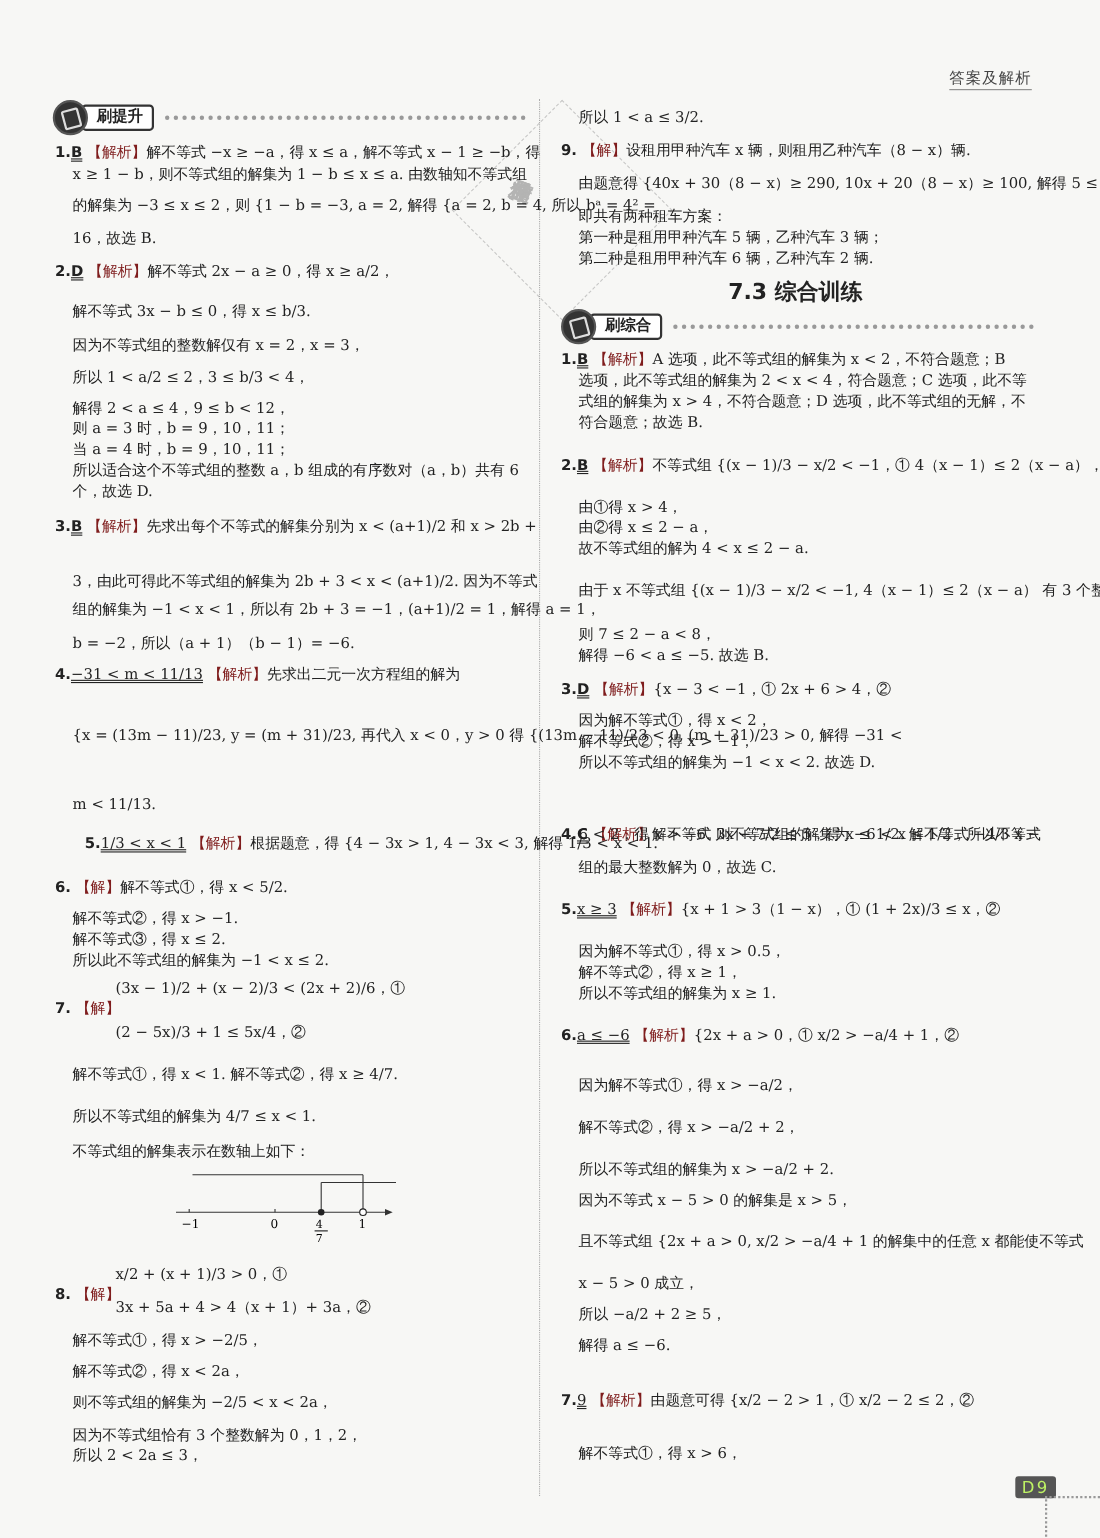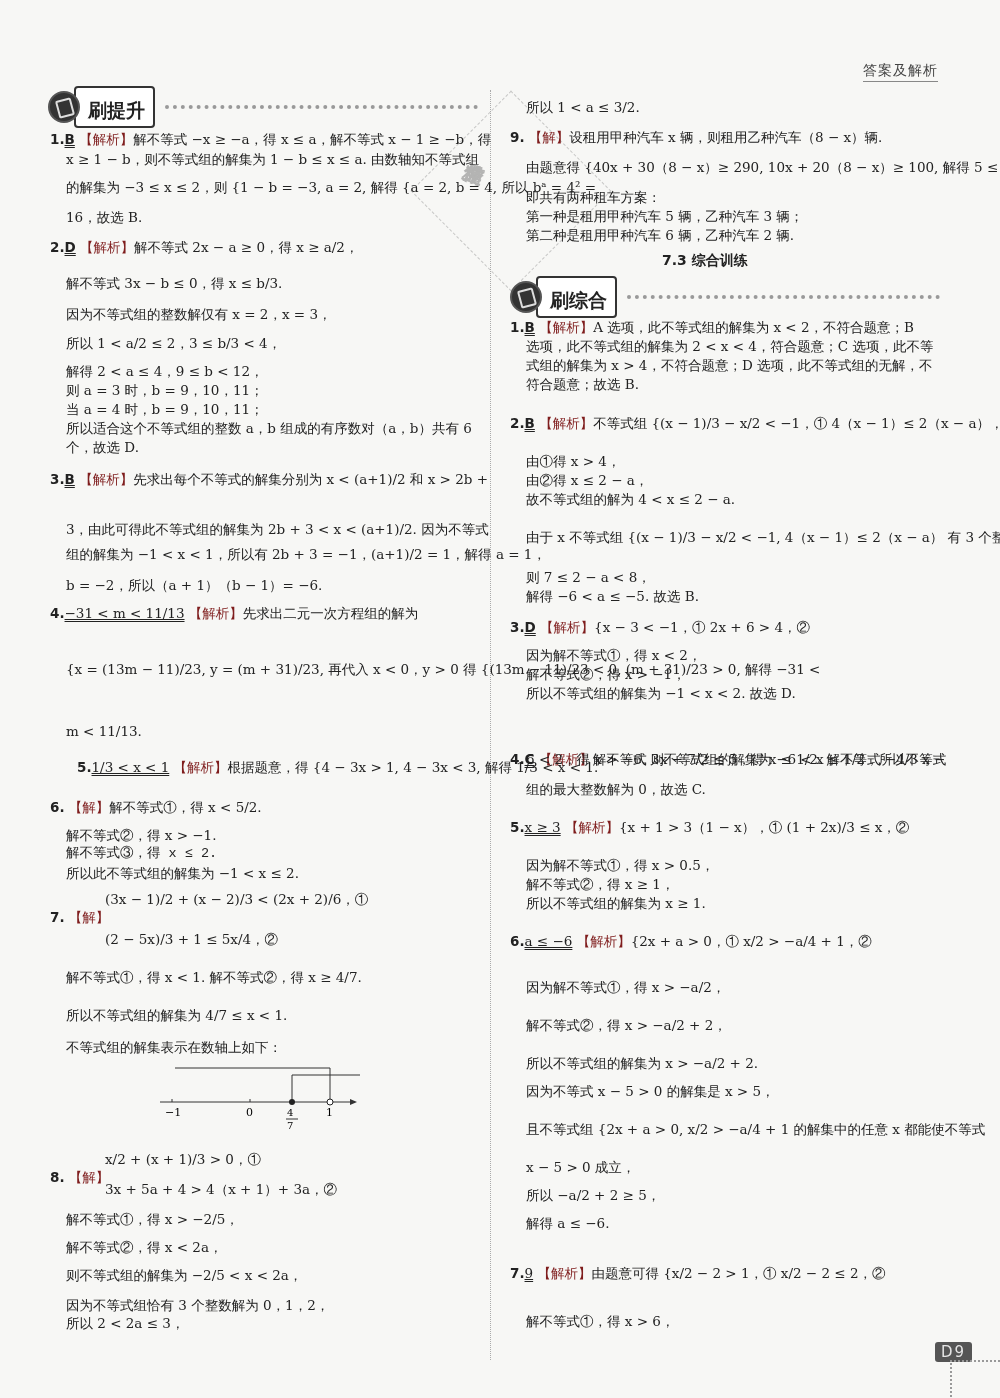--- a/index.html
+++ b/index.html
@@ -5,30 +5,30 @@
   html,body{margin:0;padding:0;}
   body{width:1000px;height:1398px;background:#f7f7f5;position:relative;overflow:hidden;
        font-family:"DejaVu Serif","Liberation Serif",serif;color:#222;font-size:13.5px;}
   .abs{position:absolute;}
   .header-title{right:62px;top:62px;font-family:"DejaVu Sans",sans-serif;font-size:14px;color:#444;
        border-bottom:1px solid #888;padding-bottom:1px;letter-spacing:1px;}
   .col-divider{left:490px;top:90px;width:0;height:1270px;border-left:1px dotted #aaa;}
   .section-badge{display:flex;align-items:center;height:30px;}
   .badge-icon{width:28px;height:28px;border-radius:50%;background:#333;border:2px solid #555;position:relative;z-index:2;}
   .badge-icon::after{content:"";position:absolute;left:7px;top:6px;width:12px;height:14px;border:2px solid #ddd;border-radius:2px;transform:rotate(-15deg);}
-  .badge-label{margin-left:-6px;background:#fff;border:2px solid #333;border-radius:4px;padding:10px 8px 2px 12px;
-       font-family:"DejaVu Sans",sans-serif;font-weight:bold;font-size:19px;color:#222;}
+  .badge-label{margin-left:-6px;background:#fff;border:2px solid #333;border-radius:4px;padding:0 8px 2px 12px;
+       font-family:"DejaVu Sans",sans-serif;font-weight:bold;font-size:14px;color:#222;}
   .badge-dots{flex:1;margin-left:10px;border-top:4px dotted #999;height:0;}
   .line{position:absolute;white-space:nowrap;line-height:18px;}
   .num{font-family:"DejaVu Sans",sans-serif;font-weight:bold;}
   .ans{text-decoration:underline;text-decoration-style:double;font-family:"DejaVu Sans",sans-serif;font-weight:bold;}
   .ansm{text-decoration:underline;text-decoration-style:double;}
   .tag{color:#7f1d1d;}
-  .sec-title{font-family:"DejaVu Sans",sans-serif;font-weight:bold;font-size:14px;}
-  .page-num{right:28px;top:1342px;background:#555;color:#e5e5e5;font-family:"DejaVu Sans",sans-serif;font-size:15px;
+  .sec-title{font-family:"DejaVu Sans",sans-serif;font-weight:bold;font-size:20px;}
+  .page-num{right:40px;top:1342px;background:#555;color:#bef264;font-family:"DejaVu Sans",sans-serif;font-size:15px;
        padding:1px 6px;border-radius:3px;letter-spacing:2px;}
   .corner-dots{right:0;top:1360px;width:48px;height:38px;border-top:2px dotted #999;border-left:2px dotted #999;}
   .stamp{left:440px;top:120px;width:140px;height:140px;border:1.5px dashed #999;transform:rotate(45deg);opacity:.5;}
   .stamp-text{left:470px;top:150px;color:#888;opacity:.6;font-family:"DejaVu Sans",sans-serif;font-weight:bold;font-size:20px;
        transform:rotate(20deg);writing-mode:vertical-rl;}
   svg text{font-family:"DejaVu Serif",serif;}
 </style>
 </head>
 <body>
 
@@ -82,21 +82,21 @@
 <div class="line" style="left:50px;top:758px;margin-left:27px;">
   <span class="num">5.</span><span class="ansm">1/3 &lt; x &lt; 1</span>
   <span class="tag">【解析】</span><span>根据题意，得 {4 − 3x &gt; 1, 4 − 3x &lt; 3,  解得 1/3 &lt; x &lt; 1.</span>
 </div>
 
 <div class="line" style="left:50px;top:798px;">
   <span class="num">6.</span>
   <span class="tag">【解】</span><span>解不等式①，得 x &lt; 5/2.</span>
 </div>
 <div class="line" style="left:66px;top:826px;">解不等式②，得 x &gt; −1.</div>
-<div class="line" style="left:66px;top:845px;font-family:Liberation Mono, monospace;">解不等式③，得 x ≤ 2.</div>
+<div class="line" style="left:66px;top:845px;">解不等式③，得 x ≤ 2.</div>
 <div class="line" style="left:66px;top:864px;">所以此不等式组的解集为 −1 &lt; x ≤ 2.</div>
 
 <div class="line" style="left:50px;top:908px;">
   <span class="num">7.</span>
   <span class="tag">【解】</span>
 </div>
 <div class="line" style="left:105px;top:890px;">(3x − 1)/2 + (x − 2)/3 &lt; (2x + 2)/6，①</div>
 <div class="line" style="left:105px;top:930px;">(2 − 5x)/3 + 1 ≤ 5x/4，②</div>
 <div class="line" style="left:66px;top:968px;">解不等式①，得 x &lt; 1. 解不等式②，得 x ≥ 4/7.</div>
 <div class="line" style="left:66px;top:1006px;">所以不等式组的解集为 4/7 ≤ x &lt; 1.</div>

